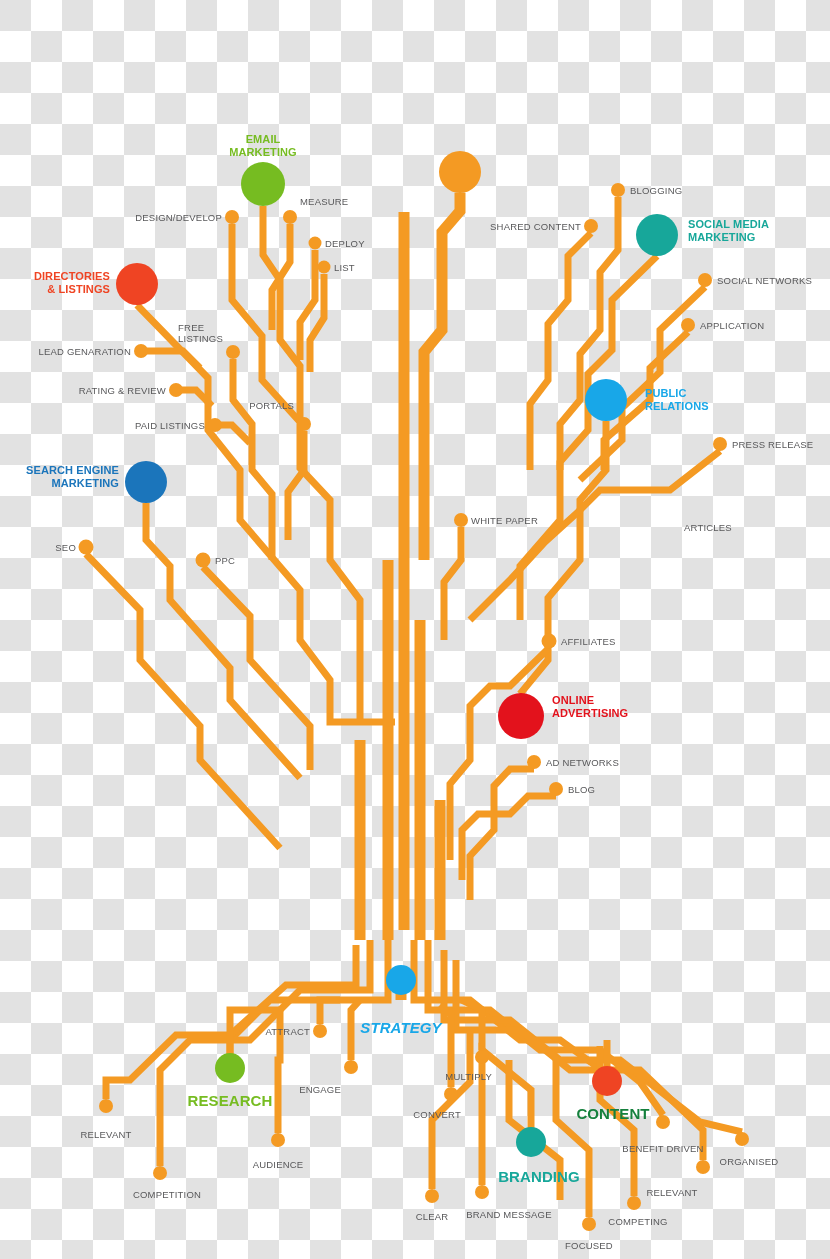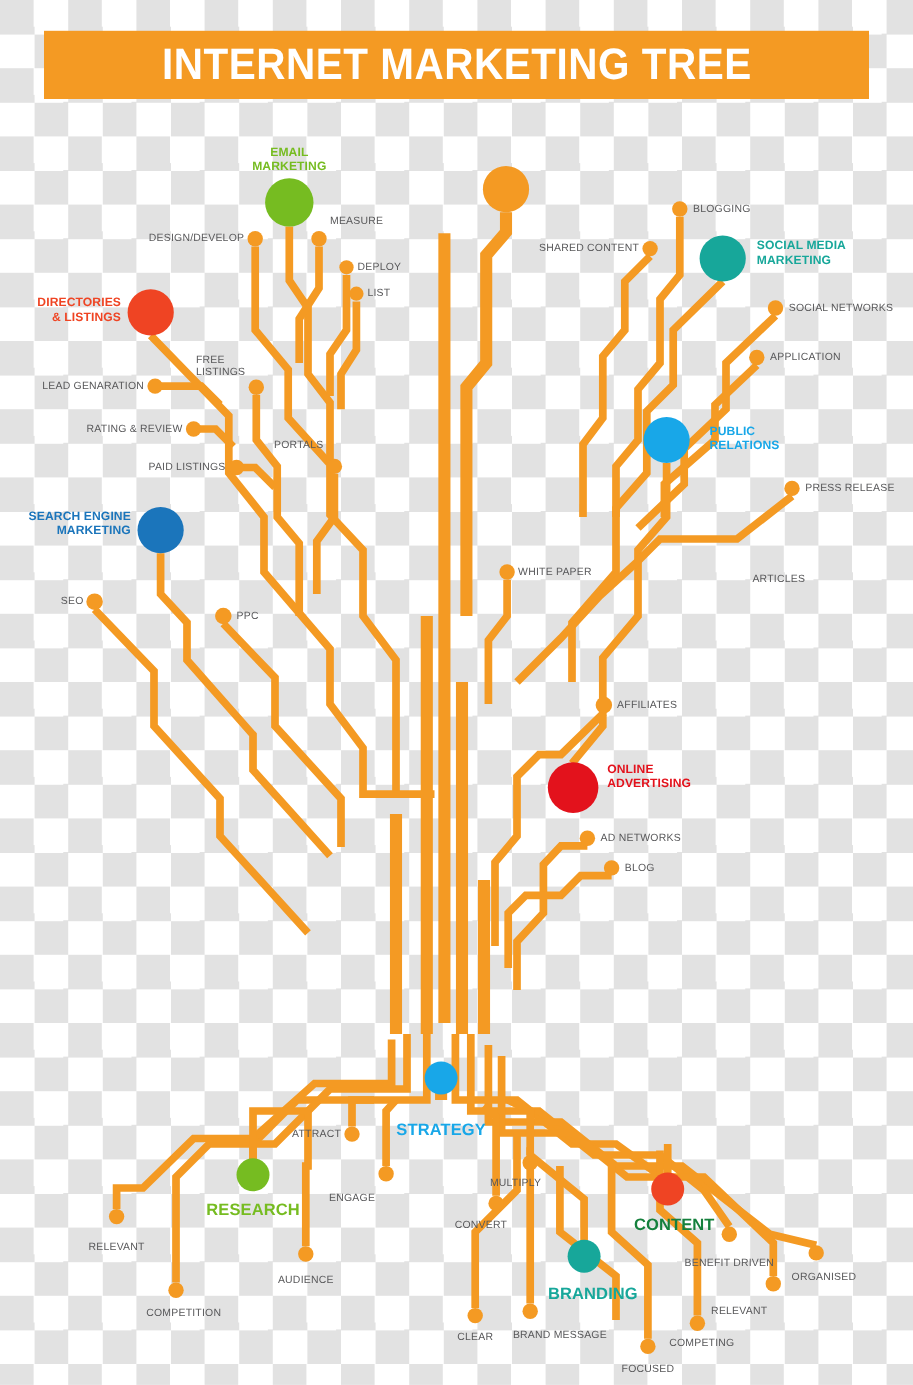--- a/index.html
+++ b/index.html
@@ -36,23 +36,20 @@
   .cat.r{transform:translate(-100%,-50%);text-align:right;}
   .cat.l{transform:translate(0,-50%);text-align:left;}
   .cat.c{transform:translate(-50%,-50%);text-align:center;}
   .cat.big{font-size:15px;}
 </style>
 </head>
 <body>
 
 <div id="board">
 
-  <div class="title-bar">
-    <div class="title-text">INTERNET MARKETING TREE</div>
-  </div>
 
   <svg class="tree" viewBox="0 0 830 1259" aria-hidden="true">
     <g id="branch-layer" fill="none" stroke-linecap="butt" stroke-linejoin="miter">
         <path d="M 460 193 L 460 211 L 442 232 L 442 330 L 424 352 L 424 560" stroke="#f49a23" stroke-width="11"></path>
         <path d="M 232 224 L 232 300 L 262 336 L 262 380 L 300 422 L 300 468 L 330 500 L 330 560 L 360 600 L 360 720" stroke="#f49a23" stroke-width="7"></path>
         <path d="M 263 206 L 263 255 L 280 280 L 280 340 L 300 366 L 300 420" stroke="#f49a23" stroke-width="7"></path>
         <path d="M 290 224 L 290 262 L 272 290 L 272 330" stroke="#f49a23" stroke-width="7"></path>
         <path d="M 315 250 L 315 300 L 300 322 L 300 360" stroke="#f49a23" stroke-width="7"></path>
         <path d="M 324 274 L 324 318 L 310 340 L 310 372" stroke="#f49a23" stroke-width="7"></path>
         <path d="M 137 305 L 208 378 L 208 430 L 240 470 L 240 520 L 300 590 L 300 640 L 330 680 L 330 722 L 395 722" stroke="#f49a23" stroke-width="7"></path>
@@ -184,19 +181,19 @@
       <div class="lbl c" style="left: 432px; top: 1216px; color: rgb(88, 88, 90);">CLEAR</div>
       <div class="lbl c" style="left: 509px; top: 1214px; color: rgb(88, 88, 90);">BRAND MESSAGE</div>
       <div class="lbl c" style="left: 589px; top: 1245px; color: rgb(88, 88, 90);">FOCUSED</div>
       <div class="lbl c" style="left: 638px; top: 1221px; color: rgb(88, 88, 90);">COMPETING</div>
       <div class="cat c" style="left: 263px; top: 146px; color: rgb(118, 188, 33);">EMAIL<br>MARKETING</div>
       <div class="cat l" style="left: 688px; top: 231px; color: rgb(23, 167, 154);">SOCIAL MEDIA<br>MARKETING</div>
       <div class="cat r" style="left: 110px; top: 283px; color: rgb(239, 68, 35);">DIRECTORIES<br>&amp; LISTINGS</div>
       <div class="cat l" style="left: 645px; top: 400px; color: rgb(24, 167, 232);">PUBLIC<br>RELATIONS</div>
       <div class="cat r" style="left: 119px; top: 477px; color: rgb(27, 117, 187);">SEARCH ENGINE<br>MARKETING</div>
       <div class="cat l" style="left: 552px; top: 707px; color: rgb(227, 18, 28);">ONLINE<br>ADVERTISING</div>
-      <div class="cat c big" style="left: 401px; top: 1028px; color: rgb(24, 167, 232);">STRATEGY</div>
+      <div class="cat c big" style="left: 401px; top: 1028px; color: rgb(24, 167, 232); font-style: italic;">STRATEGY</div>
       <div class="cat c big" style="left: 230px; top: 1101px; color: rgb(118, 188, 33);">RESEARCH</div>
       <div class="cat c big" style="left: 613px; top: 1114px; color: #15803d;">CONTENT</div>
       <div class="cat c big" style="left: 539px; top: 1177px; color: rgb(23, 167, 154);">BRANDING</div>
     </div>
 
 </div>
 
 </body></html>

